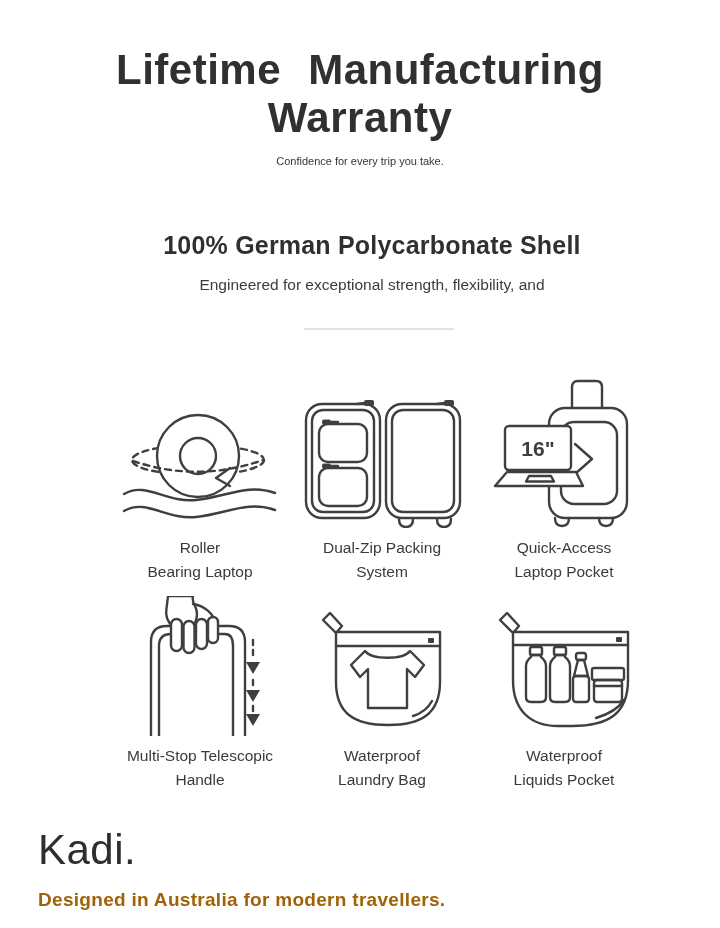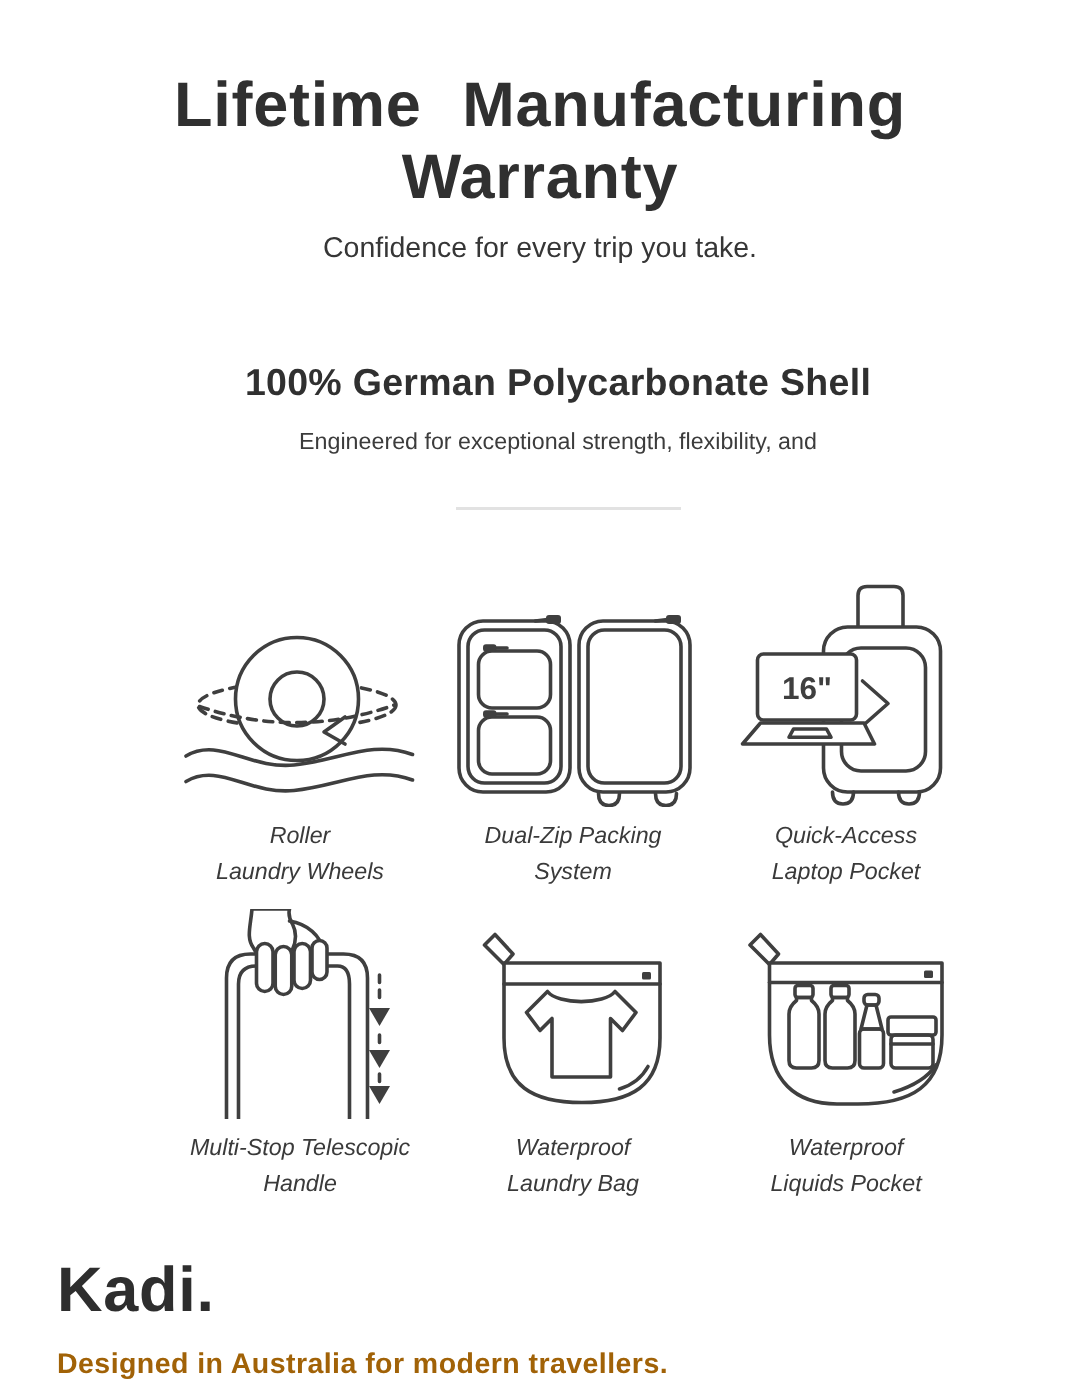--- a/index.html
+++ b/index.html
@@ -10,47 +10,47 @@
     color:#333;
   }
   
   .page-title{
     margin:46px 12px 0;text-align:center;
     font-size:42px;font-weight:bold;letter-spacing:.5px;word-spacing:15px;
     color:#303030;
   }
   .page-subtitle{
     margin:13px 0 0;text-align:center;
-    font-size:19px;color:#363636;
+    font-size:11px;color:#363636;
   }
   
   .shell{margin-top:64px;text-align:center;transform:translateX(12px);}
   .shell h2{margin:0;font-size:25px;font-weight:bold;color:#303030;letter-spacing:.2px;}
   .shell p{margin:12px 0 0;font-size:15.5px;line-height:26px;color:#3c3c3c;}
   .divider{
     width:150px;border:none;border-top:2px solid #e2e2e2;
     margin:30px auto 0;transform:translateX(19px);
   }
   
   .features{
     margin:36px 0 0 109px;width:546px;
     display:grid;grid-template-columns:repeat(3,182px);row-gap:10px;
   }
   .feature{margin:0;text-align:center;}
   .icon-box{display:flex;align-items:flex-end;justify-content:center;height:162px;}
   .feature:nth-child(n+4) .icon-box{height:142px;}
-  figcaption{margin-top:8px;font-size:15.5px;line-height:24px;color:#3a3a3a;font-style:italic;}
+  figcaption{margin-top:8px;font-size:15.5px;line-height:24px;color:#3a3a3a;}
   
   svg{display:block;}
   .ic{fill:none;stroke:#3f3f3f;stroke-width:2.4;stroke-linecap:round;stroke-linejoin:round;}
   .fillp{fill:#3f3f3f;stroke:none;}
   .svgtxt{font-family:"Liberation Sans",sans-serif;font-size:21px;font-weight:bold;fill:#3f3f3f;stroke:none;}
   
   footer{margin:34px 0 0 38px;}
-  .brand{font-size:42px;font-weight:bold;color:#2e2e2e;letter-spacing:.5px;}
+  .brand{font-size:42px;font-weight:normal;color:#2e2e2e;letter-spacing:.5px;}
   .tagline{margin:15px 0 0;font-size:19px;font-weight:bold;color:#a16207;letter-spacing:.3px;}
 </style>
 </head>
 <body>
 
 <main>
 
   <header>
     <h1 class="page-title">Lifetime Manufacturing Warranty</h1>
     <p class="page-subtitle">Confidence for every trip you take.</p>
@@ -72,21 +72,21 @@
             <ellipse cx="78" cy="62" rx="66" ry="15" stroke-dasharray="6 5"></ellipse>
             <circle cx="78" cy="58" r="41" fill="#fff"></circle>
             <path d="M13 63 Q78 85 143 62" stroke-dasharray="6 5"></path>
             <polyline points="110,70 96,80 110,88"></polyline>
             <circle cx="78" cy="58" r="18"></circle>
             <path d="M4 96 C26 83 46 105 76 102 C106 99 128 85 155 95"></path>
             <path d="M4 113 C26 100 46 122 76 119 C106 116 128 102 155 112"></path>
           </g>
         </svg>
       </div>
-      <figcaption><span>Roller</span><br><span>Laundry Wheels</span></figcaption>
+      <figcaption><span>Roller</span><br><span>Bearing Laptop</span></figcaption>
     </figure>
 
     <figure class="feature">
       <div class="icon-box">
         <svg width="160" height="132" viewBox="0 0 160 132">
           <g class="ic" stroke="#3f3f3f">
             <rect x="4" y="8" width="74" height="114" rx="16"></rect>
             <rect x="10" y="14" width="62" height="102" rx="11"></rect>
             <rect x="17" y="28" width="48" height="38" rx="9"></rect>
             <rect x="17" y="72" width="48" height="38" rx="9"></rect>

